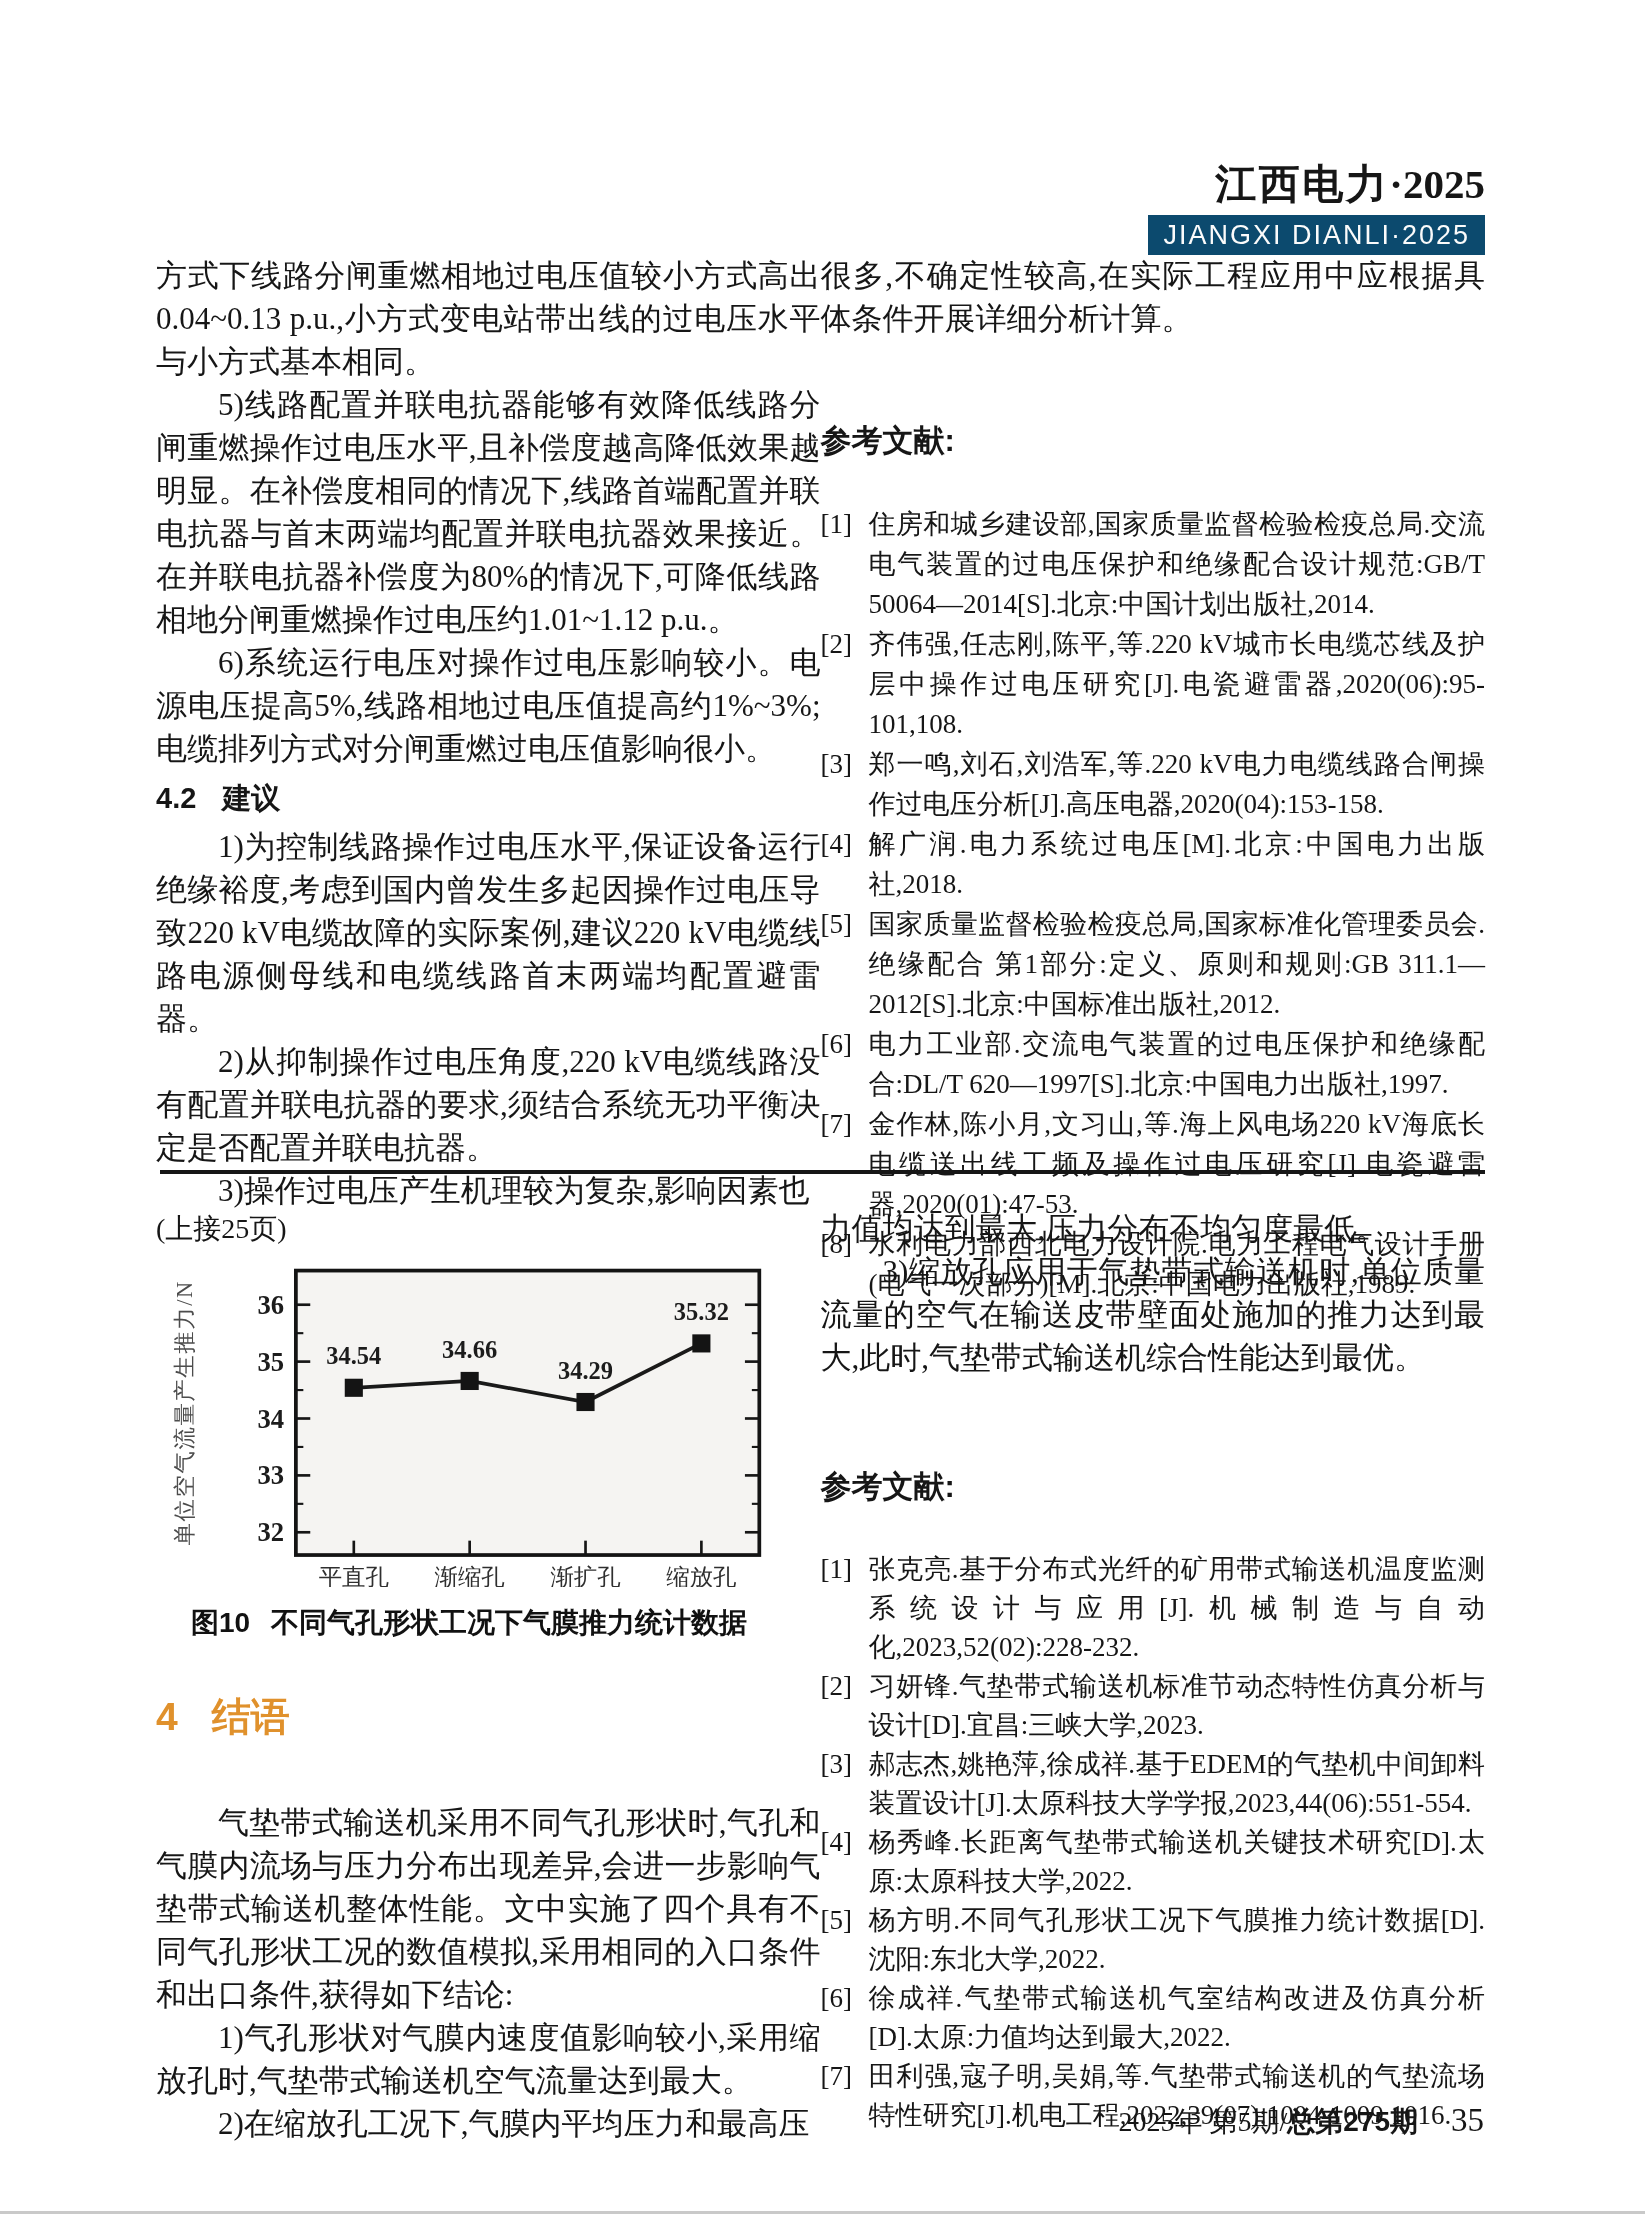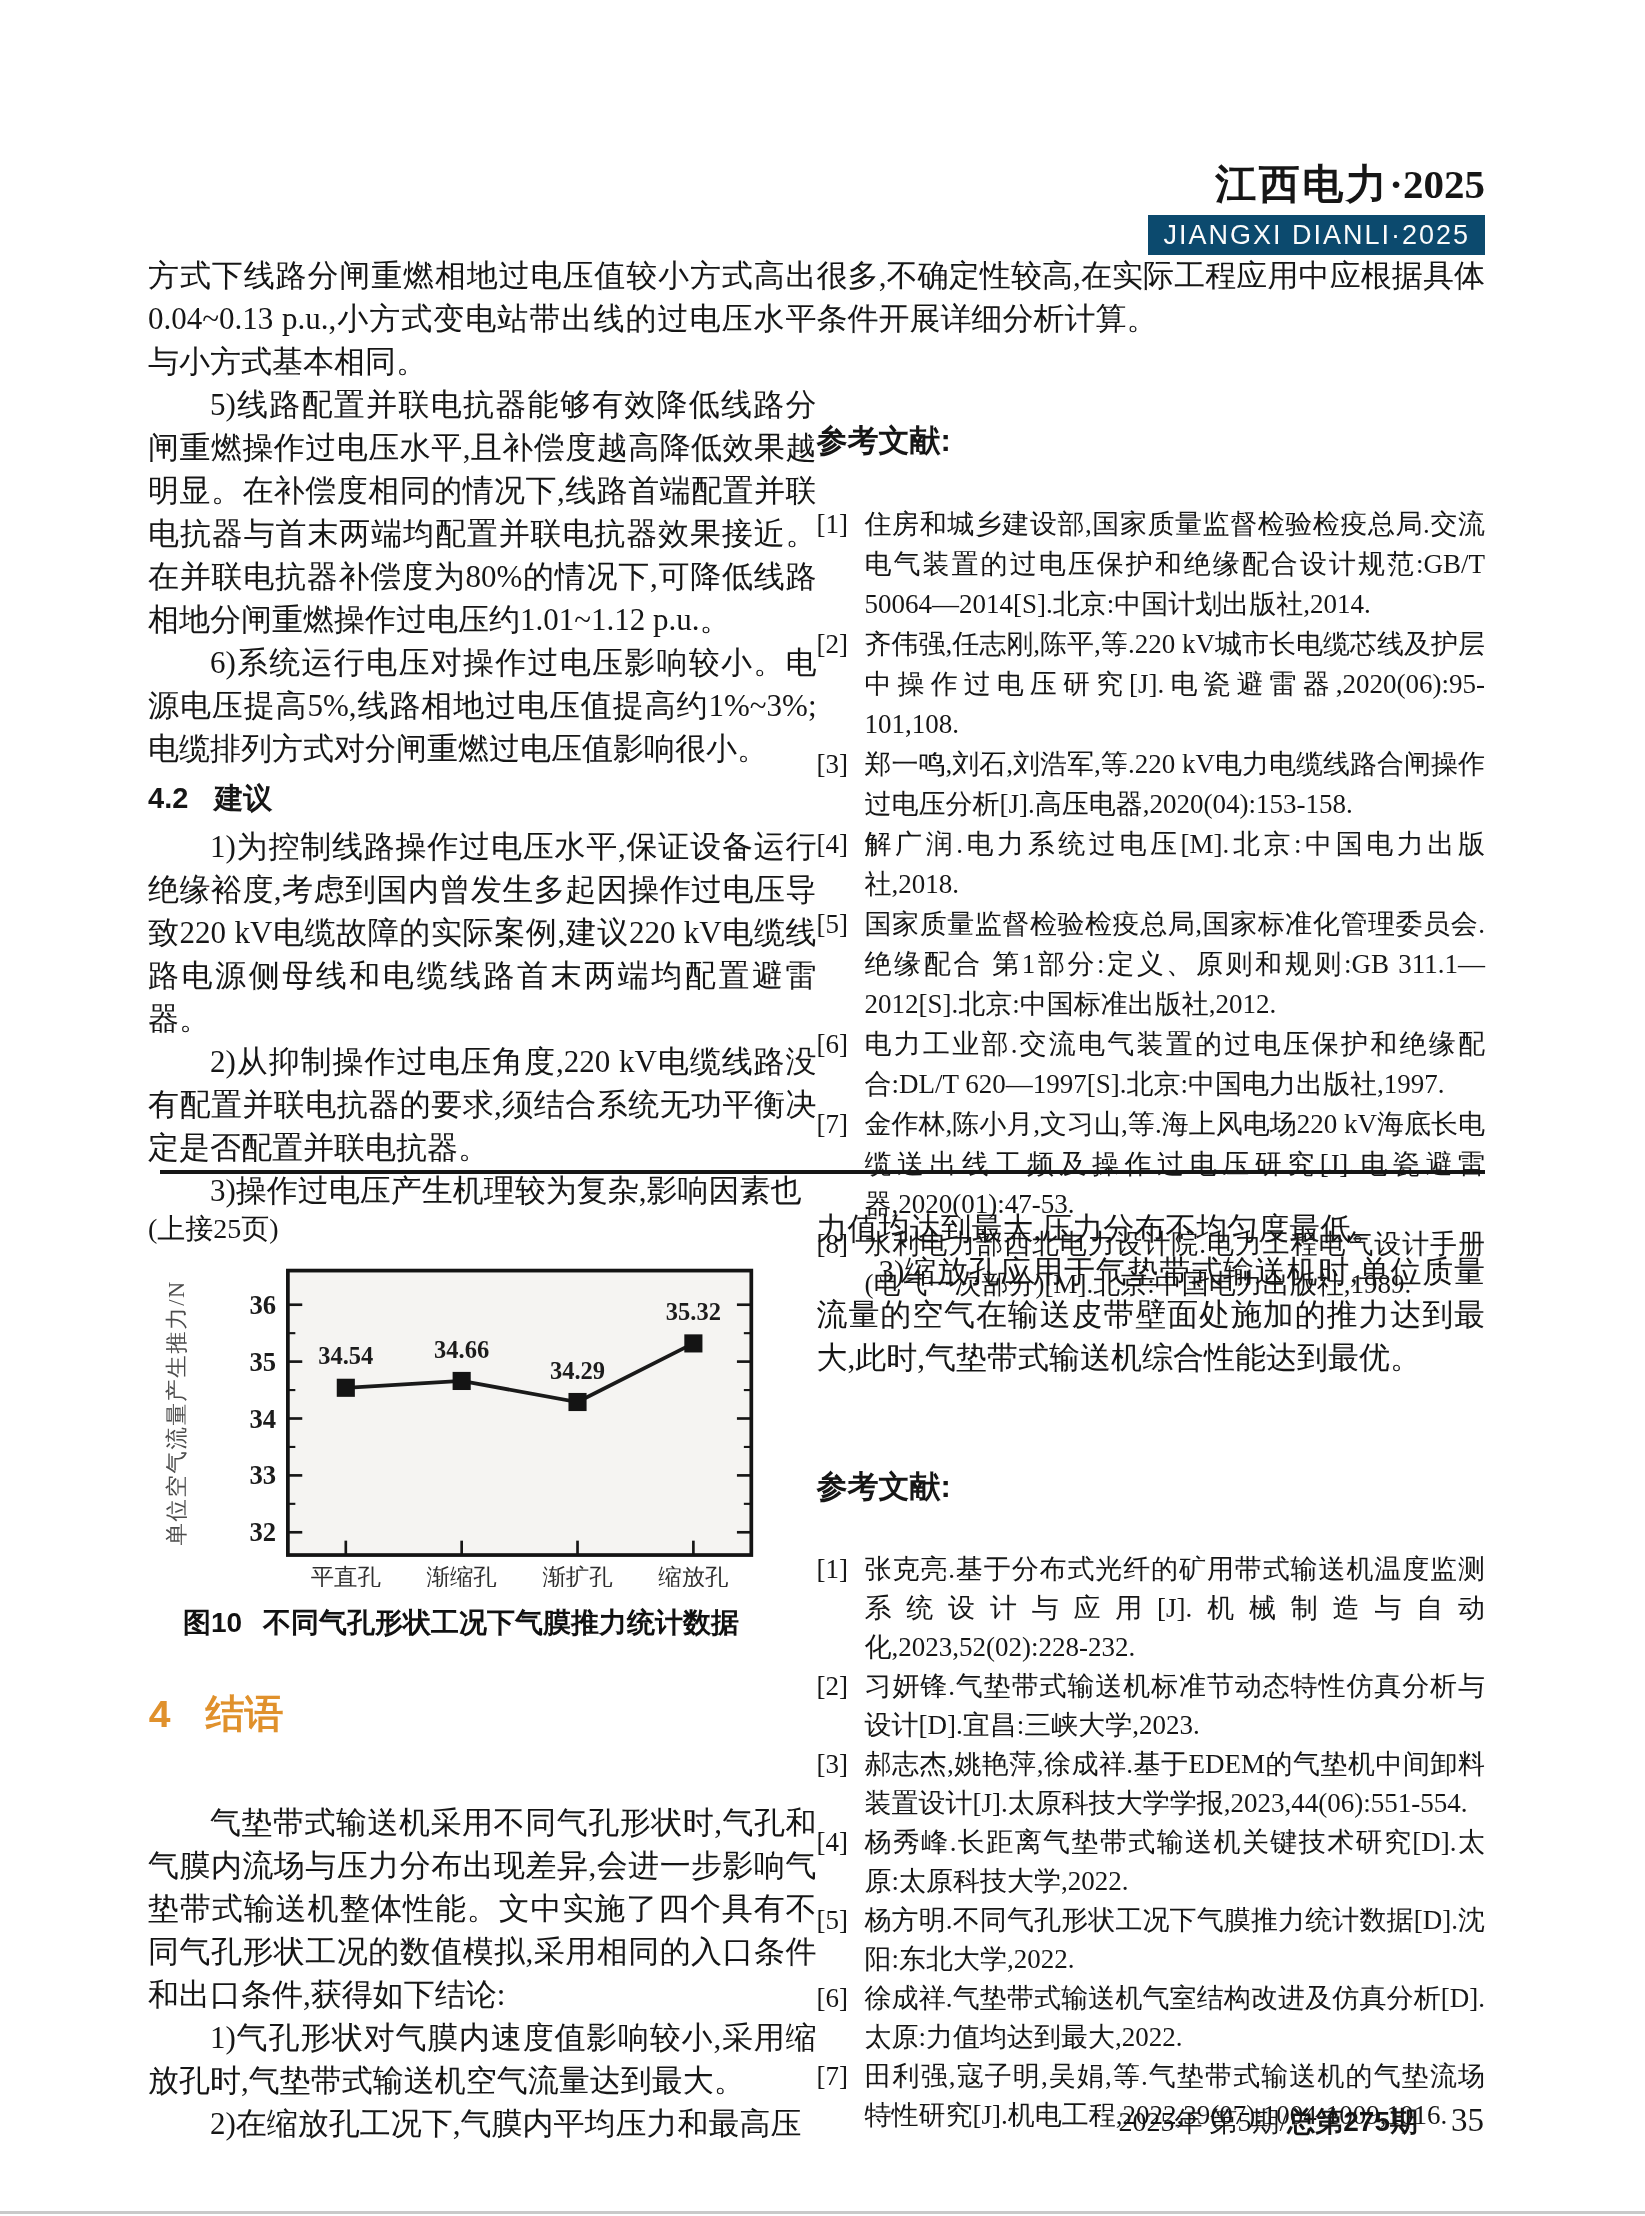--- a/index.html
+++ b/index.html
@@ -10,21 +10,21 @@
   
   .header{position:absolute;top:162px;right:160px;text-align:right;}
   .header-title{font-size:41px;line-height:45px;white-space:nowrap;}
   .title-zh{font-family:"Liberation Sans",sans-serif;font-weight:bold;letter-spacing:2.5px;}
   .title-year{font-weight:600;}
   .banner{display:inline-block;margin-top:8px;background:#0c4a6e;color:#fbfbfb;
           font-family:"Liberation Sans",sans-serif;font-size:27px;line-height:38px;
           letter-spacing:2px;padding:1px 15px;white-space:nowrap;}
 
   
-  .columns{position:absolute;left:148px;right:160px;display:grid;
+  .columns{position:absolute;left:156px;right:160px;display:grid;
            grid-template-columns:1fr 1fr;}
   #top-columns{top:254px;}
   #bottom-columns{top:1207px;}
 
   .body-par{font-size:31px;line-height:43px;text-align:justify;margin:0;
             text-justify:inter-ideograph;}
   .indent{text-indent:2em;}
 
   .subheading{font-family:"Liberation Sans",sans-serif;font-weight:bold;
               font-size:29px;line-height:48px;margin:4px 0 3px;}
@@ -45,21 +45,21 @@
            background:#161616;}
   .page-edge{position:absolute;top:2211px;left:0;width:100%;height:2.5px;background:#c9c9c9;}
 
   
   .cont-note{font-size:28px;line-height:43px;margin:0;}
   figure{margin:11px 0 0 3px;width:620px;text-align:center;}
   figcaption{font-family:"Liberation Sans",sans-serif;font-weight:bold;
              font-size:28px;line-height:38px;margin-top:15px;color:#111;}
   figcaption .cap-prefix{margin-right:21px;}
 
-  .section-heading{font-family:Liberation Mono, monospace;font-weight:bold;
+  .section-heading{font-family:Liberation Sans, sans-serif;font-weight:bold;
                    font-size:39px;line-height:50px;margin:50px 0 59px;}
   .section-heading .num{margin-right:34px;}
 
   
   .footer{position:absolute;top:2100px;right:161px;font-size:28px;line-height:40px;
           white-space:nowrap;}
   .footer .vol{font-family:"Liberation Sans",sans-serif;font-weight:bold;}
   .footer .page-num{font-size:33px;margin-left:33px;}
 
   svg text{font-family:"Liberation Serif",serif;}

